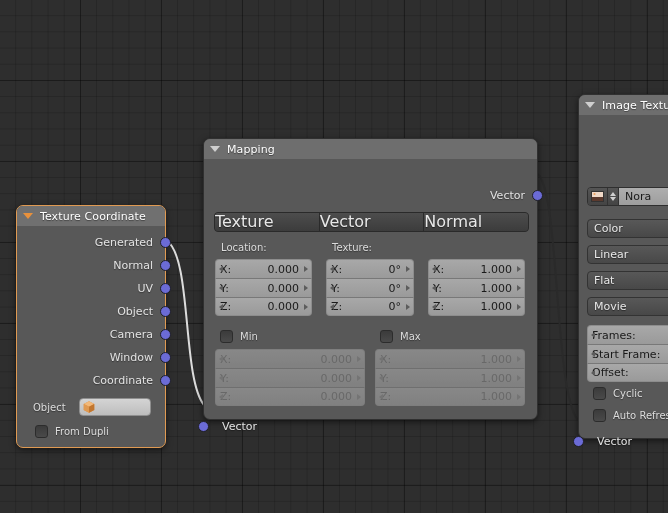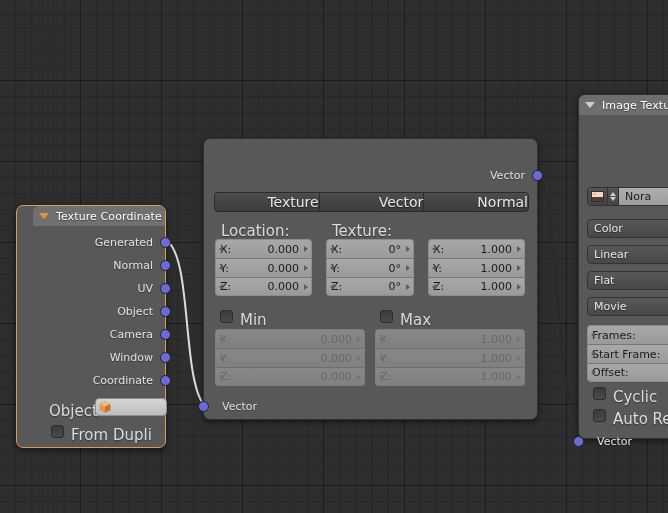--- a/index.html
+++ b/index.html
@@ -105,39 +105,39 @@
     position: absolute;
     font-size: 11px;
     color: #e2e2e2;
     white-space: nowrap;
     text-shadow: 0 1px 1px rgba(0,0,0,0.4);
   }
   .sock-row.right { text-align: right; }
 
   
   .lbl {
-    font-size: 15px;
+    font-size: 10px;
     color: #dcdcdc;
     text-shadow: 0 1px 1px rgba(0,0,0,0.4);
     white-space: nowrap;
   }
 
   .tabrow {
     position: absolute;
     display: flex;
     border-radius: 4px;
     overflow: hidden;
     background: #2c2c2c;
     border: 1px solid #2a2a2a;
     box-sizing: border-box;
   }
   .tab {
     flex: 1 1 0;
-    text-align: right;
-    font-size: 14px;
+    text-align: left;
+    font-size: 16px;
     line-height: 18px;
     color: #e8e8e8;
     background: linear-gradient(to bottom, #4d4d4d, #3c3c3c);
     border-right: 1px solid #2a2a2a;
     text-shadow: 0 1px 1px rgba(0,0,0,0.5);
   }
   .tab:last-child { border-right: none; }
   .tab.active {
     background: linear-gradient(to bottom, #6f9ee0, #4b7fcb);
     color: #ffffff;
@@ -267,21 +267,21 @@
 </head>
 <body>
 
 <div id="editor">
 
   <svg id="wires">
     <path d="M 167,241 C 192,258 182,378 204,405" fill="none" stroke="#dcdcdc" stroke-width="2"></path>
     <path d="M 538,174 C 560,196 554,392 578,420" fill="none" stroke="#2a2a2a" stroke-width="2"></path>
   </svg>
 
-  <div class="node selected" style="left:16px; top:205px; width:150px; height:243px;padding-left:16px;">
+  <div class="node selected" style="left:16px; top:205px; width:150px; height:243px;">
     <div class="node-header grey">
       <span class="tri orange"></span>
       <span class="node-title">Texture Coordinate</span>
     </div>
     <div class="node-body" style="height:221px;">
 
       <div class="sock-row right" style="right:12px; top:10px;">
         <span>Generated</span>
       </div>
       <div class="socket" style="right:-6px; top:11px;"></div>
@@ -326,20 +326,24 @@
         </svg>
         <span style="font-size:11px; color:#222; padding-left:4px;"></span>
       </div>
 
       <div class="checkbox" style="left:18px; top:199px;"></div>
       <div class="lbl" style="position:absolute; left:38px; top:200px;">From Dupli</div>
     </div>
   </div>
 
   <div class="node unselected" style="left:203px; top:138px; width:335px; height:282px;">
+    <div class="node-header grey2">
+      <span class="tri"></span>
+      <span class="node-title">Mapping</span>
+    </div>
     <div class="node-body" style="height:260px;">
 
       <div class="sock-row right" style="right:12px; top:30px;">
         <span>Vector</span>
       </div>
       <div class="socket" style="right:-6px; top:31px;"></div>
 
       <div class="tabrow" style="left:10px; top:53px; width:315px; height:20px;">
         <div class="tab">Texture</div>
         <div class="tab">Vector</div>

